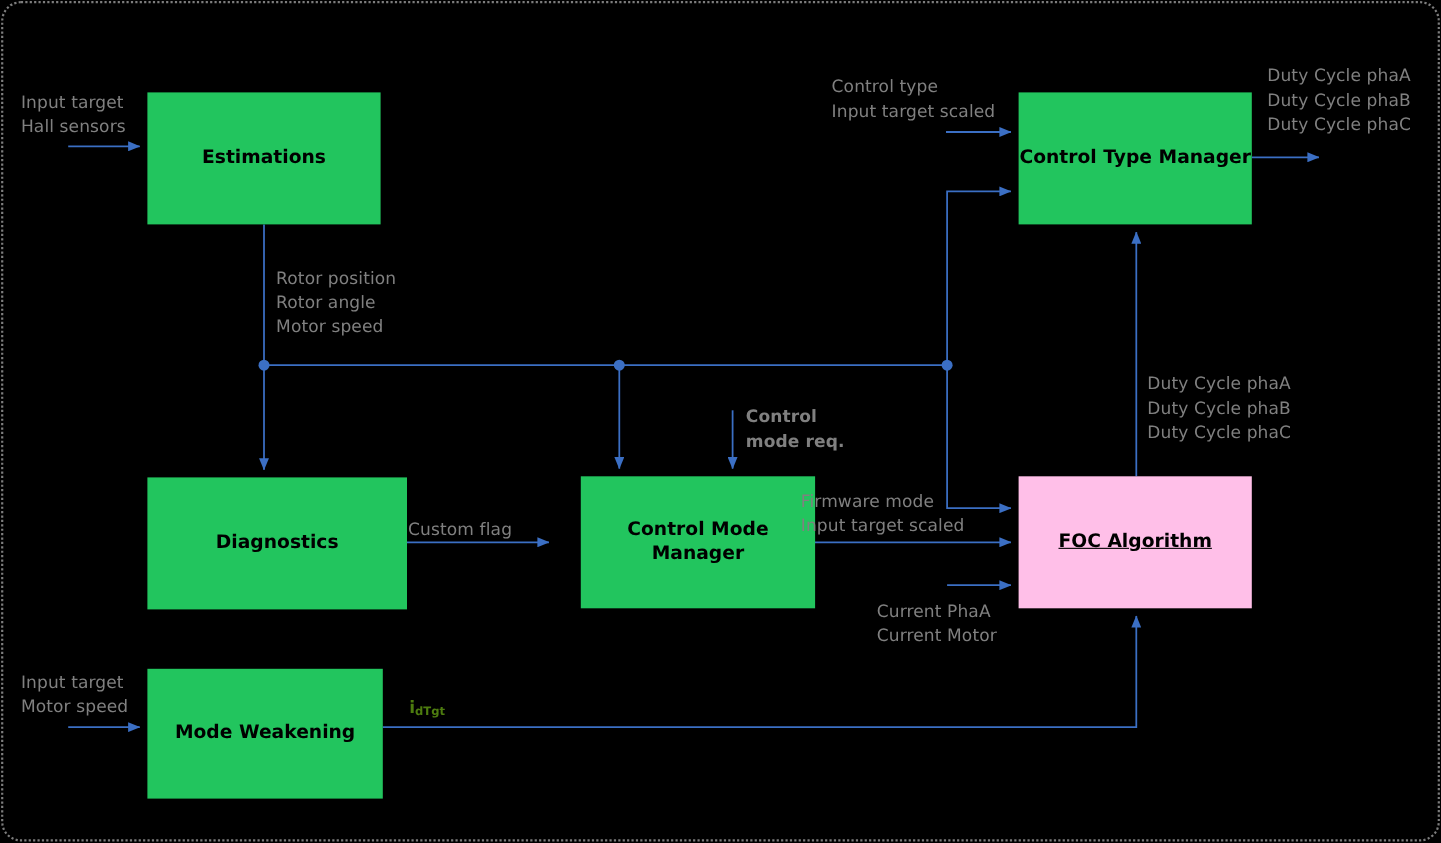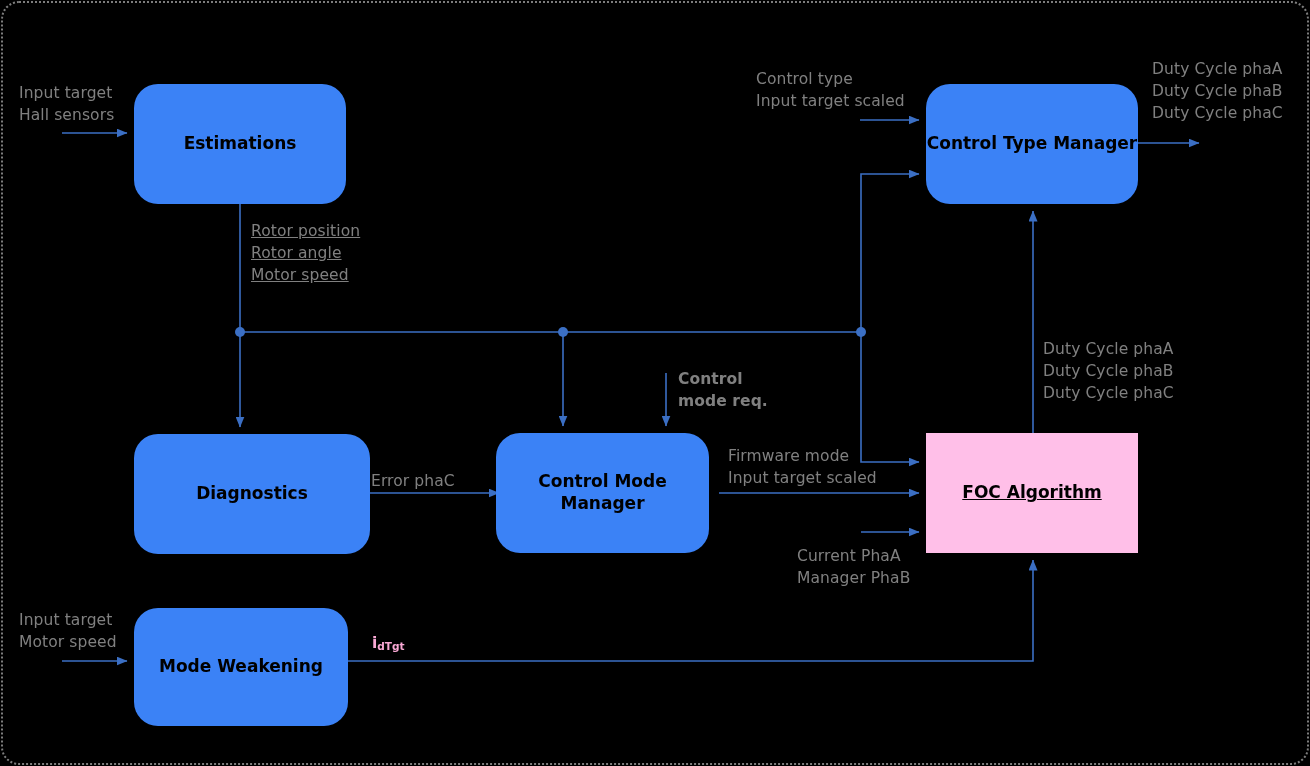--- a/index.html
+++ b/index.html
@@ -17,33 +17,33 @@
     border:2px dotted #7d7d7d;border-radius:18px;
     pointer-events:none;
   }
   #svg-layer{position:absolute;left:0;top:0;width:1310px;height:766px;}
   .node{
     position:absolute;box-sizing:border-box;
     display:flex;align-items:center;justify-content:center;
     text-align:center;color:#000;font-weight:bold;font-size:17px;
     line-height:1.28;
   }
-  .node.blue{background:#3b82f6;border-radius:24px;}
+  .node.blue{background:#22c55e;}
   .node.pink{background:#ffbfe8;}
   .label{
     position:absolute;color:#808080;font-size:15.5px;line-height:1.42;
     white-space:pre;letter-spacing:0.1px;
   }
   #page-title{
     position:absolute;left:18px;top:16px;
     color:#5e5e5e;font-size:18.5px;font-weight:bold;letter-spacing:0.2px;
   }
   .sub{font-size:0.68em;vertical-align:-0.22em;}
   .idtgt{
-    position:absolute;color:#f9a8d4;font-size:15.5px;font-weight:bold;
+    position:absolute;color:#4d7c0f;font-size:15.5px;font-weight:bold;
   }
 </style>
 </head>
 <body>
 
 <div id="canvas">
 
   <div id="frame"></div>
 
   <svg id="svg-layer" viewBox="0 0 1310 766" xmlns="http://www.w3.org/2000/svg">
@@ -100,62 +100,62 @@
 
   <div class="node blue" style="left:926px;top:84px;width:212px;height:120px;justify-content:center;">
     <span>Control Type
 Manager</span>
   </div>
 
   <div class="node blue" style="left:134px;top:434px;width:236px;height:120px;">
     <span>Diagnostics</span>
   </div>
 
-  <div class="node blue" style="left:496px;top:433px;width:213px;height:120px;">
+  <div class="node blue" style="left:528px;top:433px;width:213px;height:120px;">
     <span>Control Mode
 Manager</span>
   </div>
 
   <div class="node pink" style="left:926px;top:433px;width:212px;height:120px;text-decoration:underline;">
     <span>FOC
 Algorithm</span>
   </div>
 
   <div class="node blue" style="left:134px;top:608px;width:214px;height:118px;">
     <span>Mode Weakening</span>
   </div>
 
   <div class="label" style="left:19px;top:82px;">Input target
 Hall sensors</div>
 
-  <div class="label" style="left:251px;top:220px;text-decoration:underline;">Rotor position
+  <div class="label" style="left:251px;top:242px;">Rotor position
 Rotor angle
 Motor speed</div>
 
   <div class="label" style="left:732px;top:68px;margin-left:24px;">Control type
 Input target scaled</div>
 
   <div class="label" style="left:1152px;top:58px;">Duty Cycle phaA
 Duty Cycle phaB
 Duty Cycle phaC</div>
 
   <div class="label" style="left:678px;top:368px;font-weight:bold;">Control
 mode req.</div>
 
-  <div class="label" style="left:371px;top:470px;">Error phaC</div>
+  <div class="label" style="left:371px;top:470px;">Custom flag</div>
 
   <div class="label" style="left:728px;top:445px;">Firmware mode
 Input target scaled</div>
 
   <div class="label" style="left:1043px;top:338px;">Duty Cycle phaA
 Duty Cycle phaB
 Duty Cycle phaC</div>
 
   <div class="label" style="left:797px;top:545px;">Current PhaA
-Manager PhaB</div>
+Current Motor</div>
 
   <div class="label" style="left:19px;top:609px;">Input target
 Motor speed</div>
 
   <div class="idtgt" style="left:372px;top:634px;">
     <span>i</span><span class="sub">dTgt</span>
   </div>
 
 </div>
 

